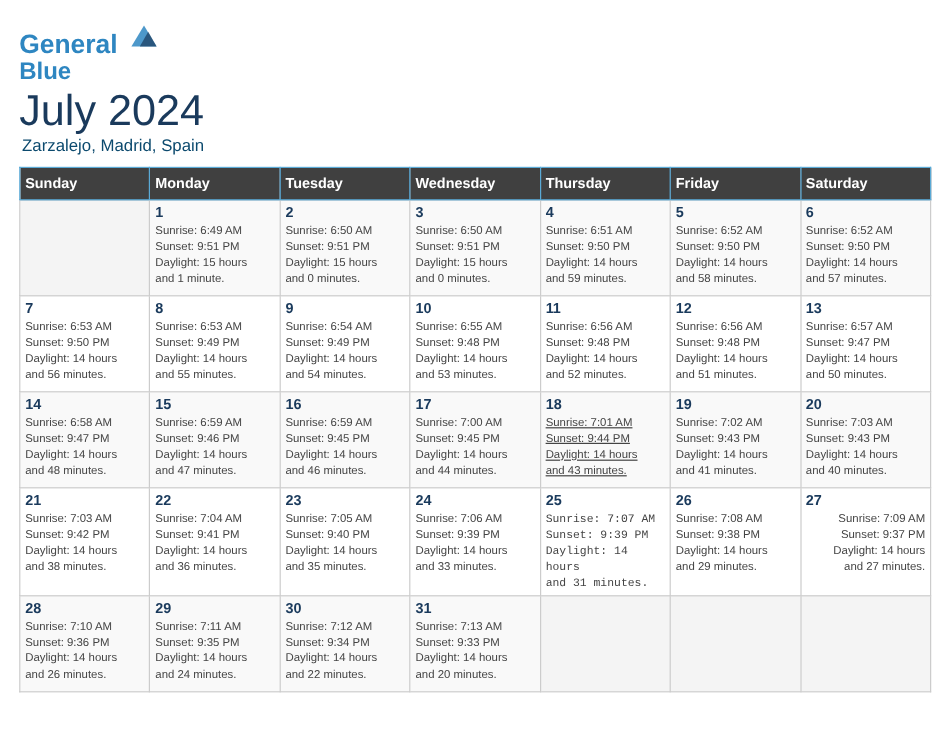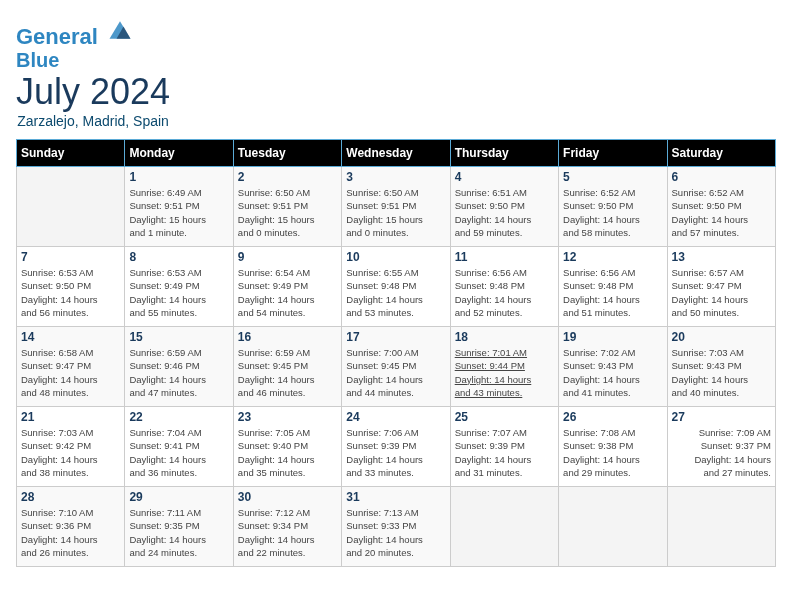--- a/index.html
+++ b/index.html
@@ -29,38 +29,38 @@
     }
     .logo-text span {
       color: #2e86c1;
     }
     .logo-icon {
       width: 28px;
       height: 28px;
       margin-left: 2px;
     }
     .title-block {
-      text-align: center;
+      text-align: right;
     }
     .month-title {
       font-size: 36px;
       color: #1a3a5c;
       font-weight: normal;
     }
     .location {
       font-size: 14px;
       color: #0c4a6e;
     }
     table {
       width: 100%;
       border-collapse: collapse;
       table-layout: fixed;
     }
     thead th {
-      background: #000000;
+      background: #404040;
       color: #fff;
       font-size: 12px;
       font-weight: bold;
       padding: 6px 4px;
       text-align: left;
       border: 1px solid #5aaad6;
     }
     td {
       vertical-align: top;
       border: 1px solid #ccc;
@@ -297,21 +297,21 @@
         </td>
         <td>
           <span class="day-num">24</span>
           <div class="day-info" style="white-space: pre-line;">Sunrise: 7:06 AM
 Sunset: 9:39 PM
 Daylight: 14 hours
 and 33 minutes.</div>
         </td>
         <td>
           <span class="day-num">25</span>
-          <div class="day-info" style="white-space: pre-line;">Sunrise: 7:07 AM
+          <div class="day-info" style="white-space: pre-line; font-family: Liberation Mono, monospace;">Sunrise: 7:07 AM
 Sunset: 9:39 PM
 Daylight: 14 hours
 and 31 minutes.</div>
         </td>
         <td>
           <span class="day-num">26</span>
           <div class="day-info" style="white-space: pre-line;">Sunrise: 7:08 AM
 Sunset: 9:38 PM
 Daylight: 14 hours
 and 29 minutes.</div>

